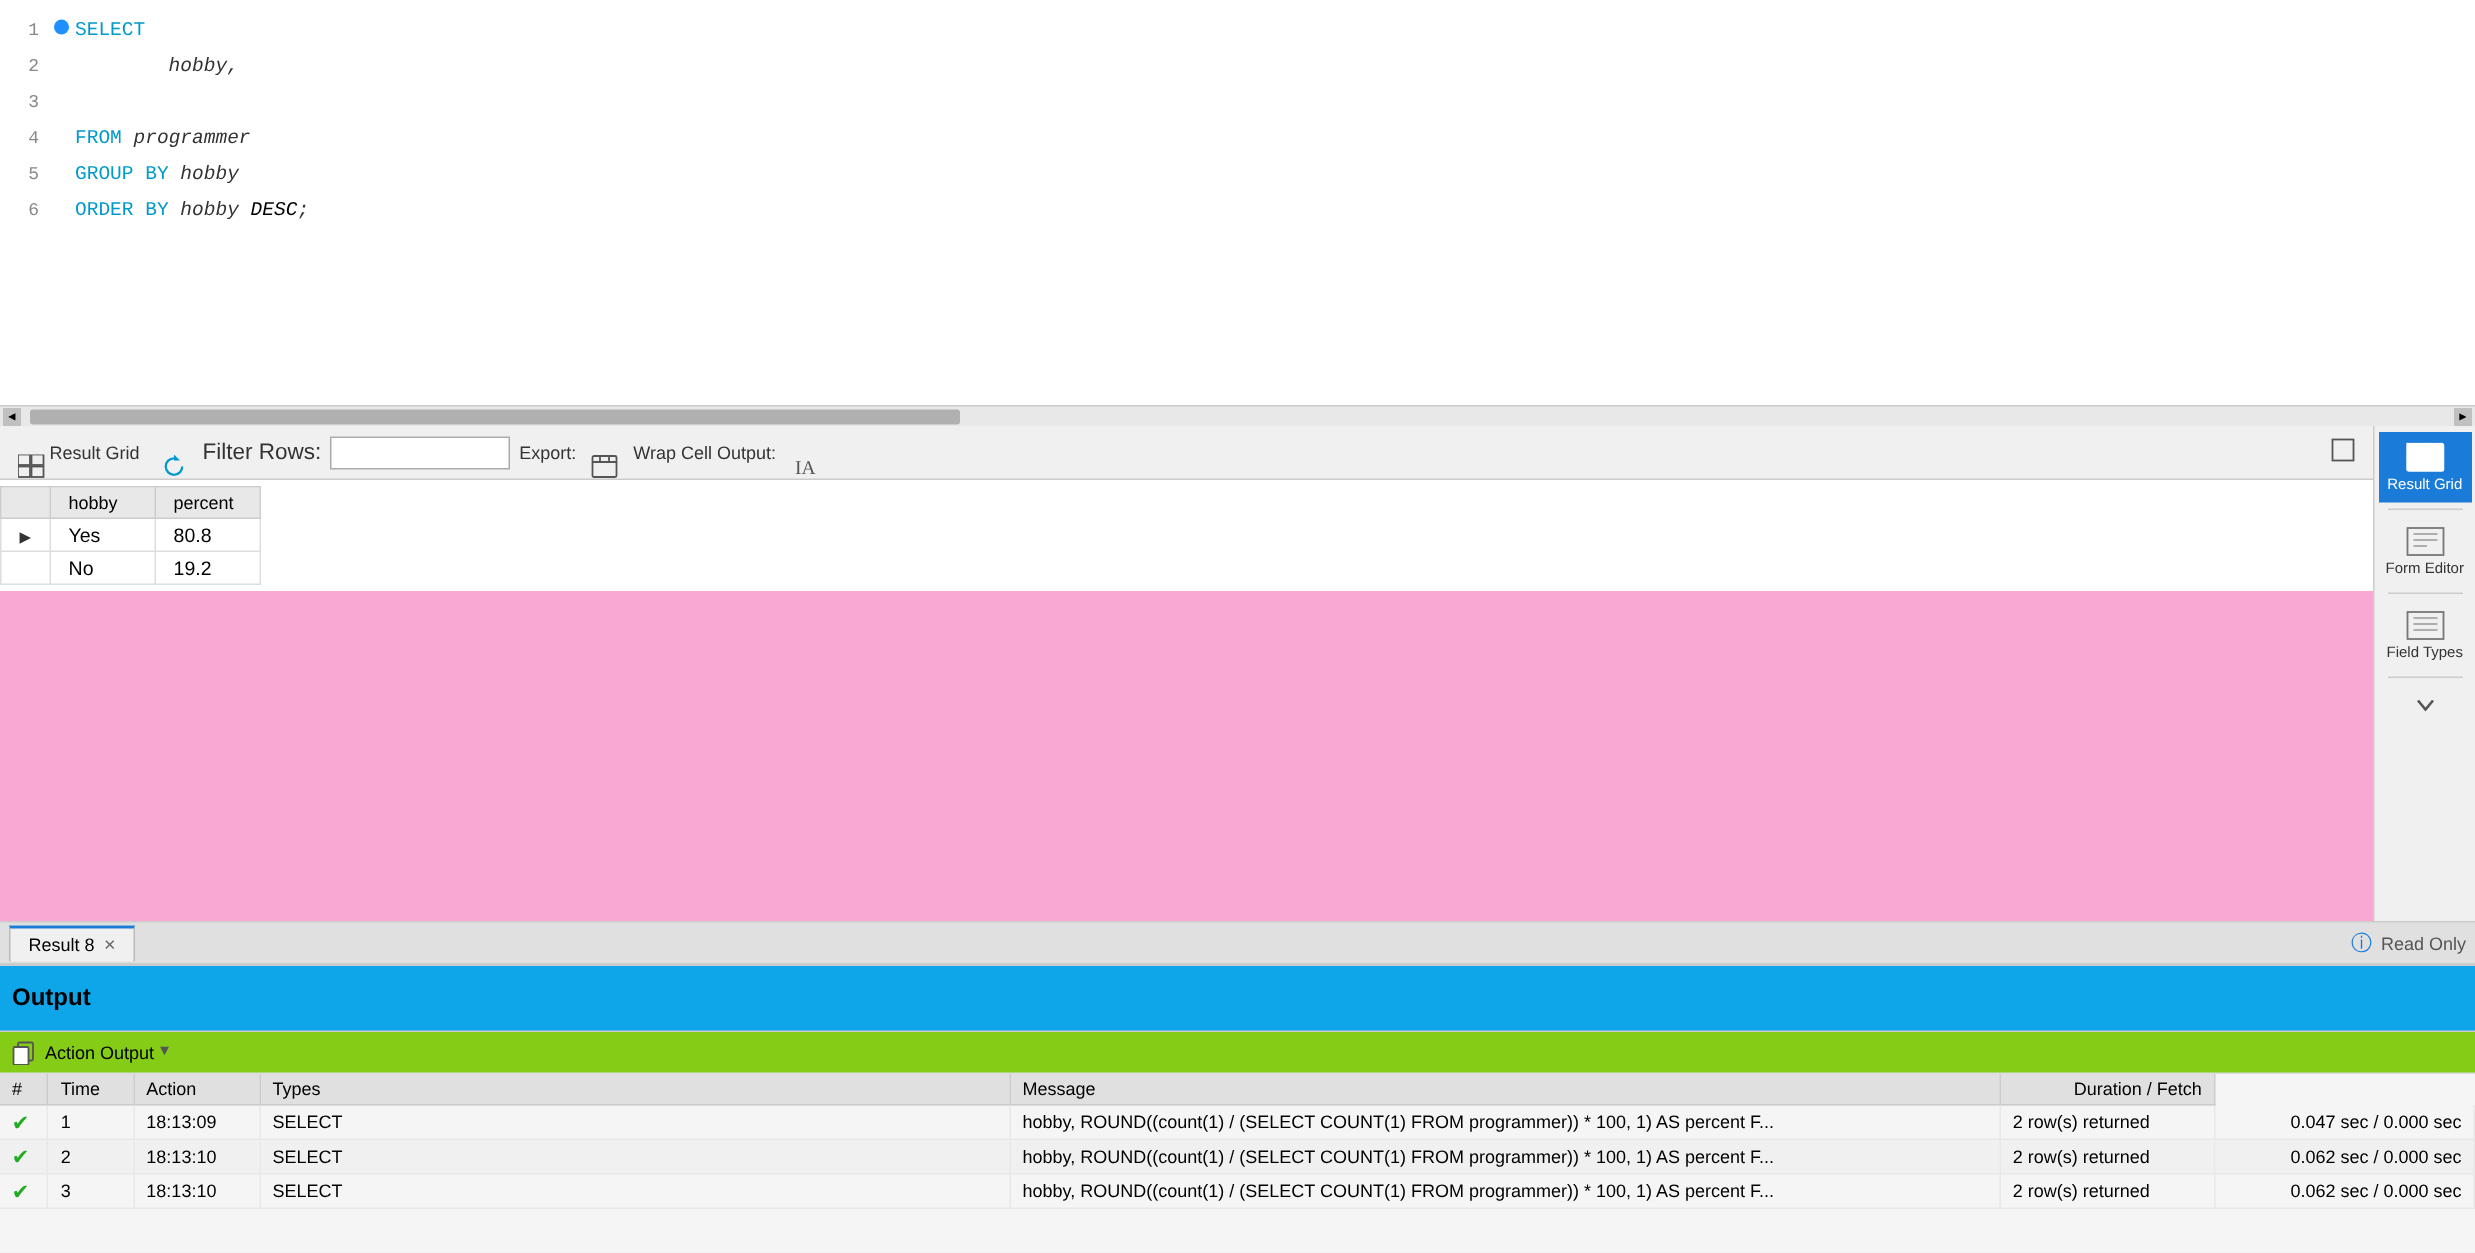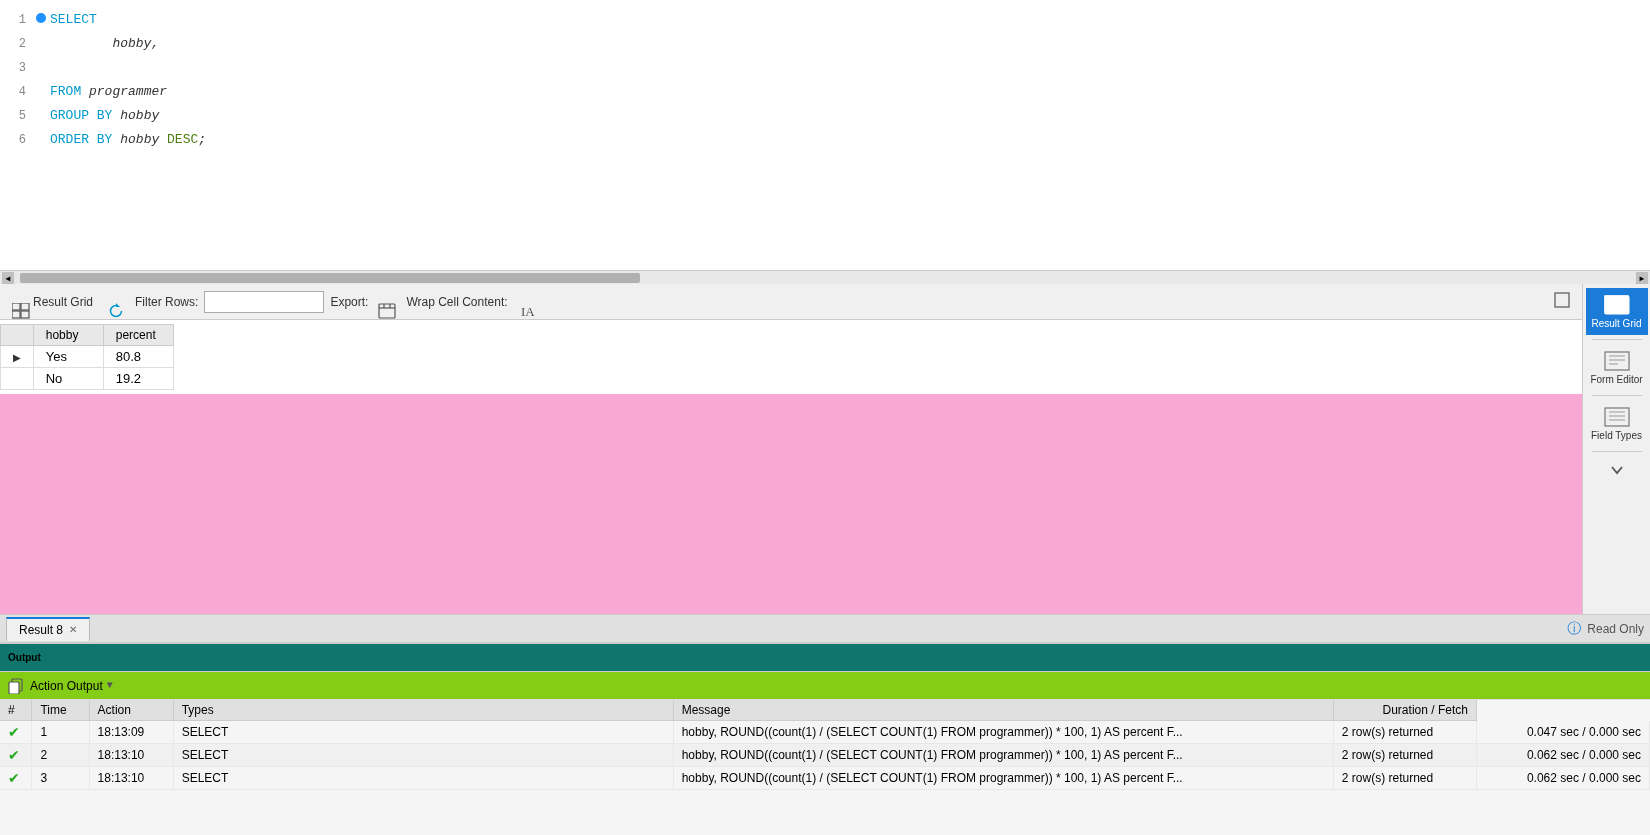--- a/index.html
+++ b/index.html
@@ -37,21 +37,21 @@
       height: 10px;
       background: #1e90ff;
       border-radius: 50%;
       display: inline-block;
     }
     .line-code {
       font-size: 13px;
       white-space: pre;
     }
     .kw { color: #0099cc; font-weight: normal; }
-    .kw2 { color: #4d7c0f; }
+    .kw2 { color: #000000; font-style: italic; }
     .num { color: #ff8c00; }
     .plain { color: #333; font-style: italic; }
 
     
     .h-scrollbar {
       height: 14px;
       background: #e8e8e8;
       border-top: 1px solid #ccc;
       position: relative;
     }
@@ -275,29 +275,29 @@
     }
 
     
     .output-section {
       background: #f5f5f5;
       border-top: 2px solid #ccc;
       height: 193px;
       overflow: hidden;
     }
     .output-header {
-      background: #0f766e;
+      background: #0ea5e9;
       border-bottom: 1px solid #ccc;
       padding: 4px 8px;
-      font-size: 10px;
+      font-size: 16px;
       font-family: Arial, sans-serif;
       display: flex;
       align-items: center;
       gap: 4px;
-      height: 28px;
+      height: 44px;
     }
     .output-dropdown {
       display: flex;
       align-items: center;
       gap: 2px;
       cursor: pointer;
     }
     .output-table {
       border-collapse: collapse;
       width: 100%;
@@ -397,34 +397,34 @@
           <span>Result Grid</span>
         </button>
         <button class="toolbar-btn">
           <div class="toolbar-icon">
             <svg width="16" height="16" viewBox="0 0 16 16">
               <path d="M13.5 8A5.5 5.5 0 1 1 8 2.5" fill="none" stroke="#0099cc" stroke-width="1.5"></path>
               <polygon points="8,0 12,4 8,4" fill="#0099cc"></polygon>
             </svg>
           </div>
         </button>
-        <span style="font-family:Arial,sans-serif;font-size:12px;color:#333;">Filter Rows:</span>
+        <span style="font-family:Arial,sans-serif;font-size:15px;color:#333;">Filter Rows:</span>
         <input class="filter-input" type="text" placeholder="" style="">
         <span style="font-family:Liberation Sans, sans-serif;font-size:12px;color:#333;">Export:</span>
         <button class="toolbar-btn">
           <div class="toolbar-icon">
             <svg width="18" height="16" viewBox="0 0 18 16">
               <rect x="1" y="1" width="16" height="14" rx="1" fill="none" stroke="#555" stroke-width="1.2"></rect>
               <line x1="1" y1="5" x2="17" y2="5" stroke="#555" stroke-width="1.2"></line>
               <line x1="6" y1="1" x2="6" y2="5" stroke="#555" stroke-width="1.2"></line>
               <line x1="12" y1="1" x2="12" y2="5" stroke="#555" stroke-width="1.2"></line>
             </svg>
           </div>
         </button>
-        <span style="font-family:Arial,sans-serif;font-size:12px;color:#333;">Wrap Cell Content:</span>
+        <span style="font-family:Arial,sans-serif;font-size:12px;color:#333;">Wrap Cell Output:</span>
         <button class="toolbar-btn">
           <div class="toolbar-icon">
             <svg width="16" height="16" viewBox="0 0 16 16">
               <text x="2" y="13" font-family="serif" font-size="13" fill="#555">IA</text>
             </svg>
           </div>
         </button>
 
         <div style="margin-left:auto; display:flex; gap:6px; align-items:center;">
           <button class="toolbar-btn">

